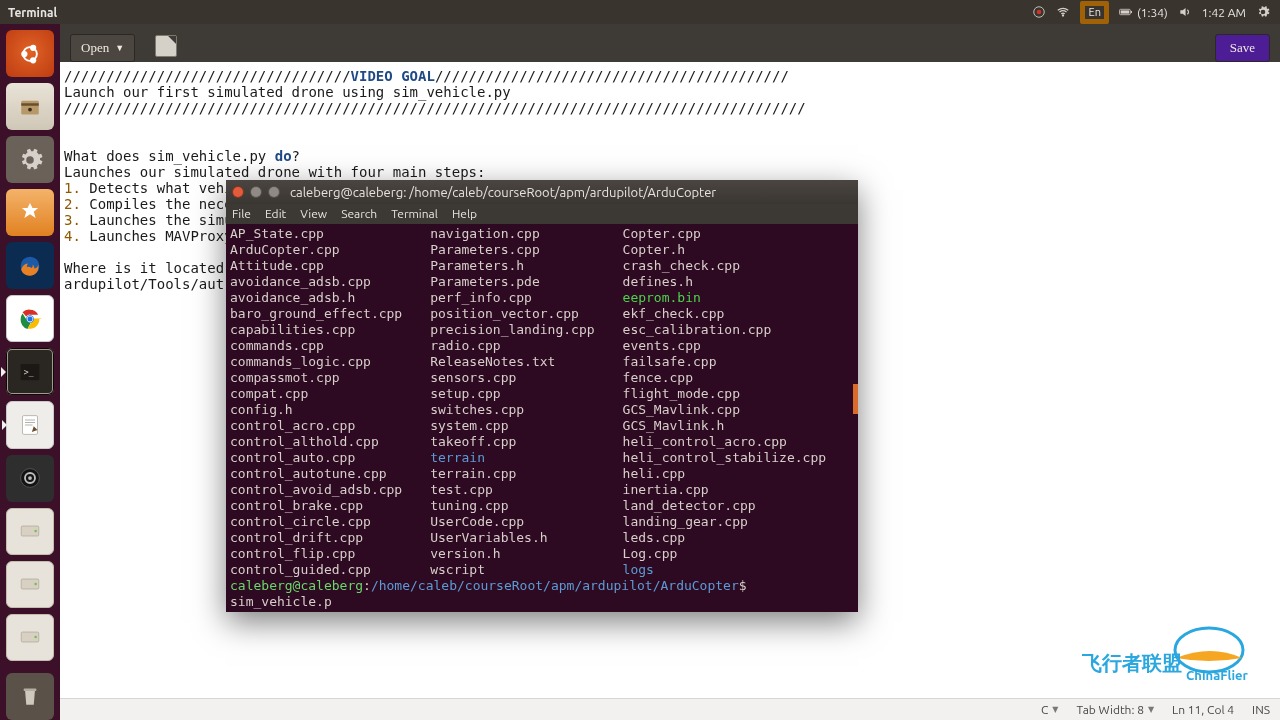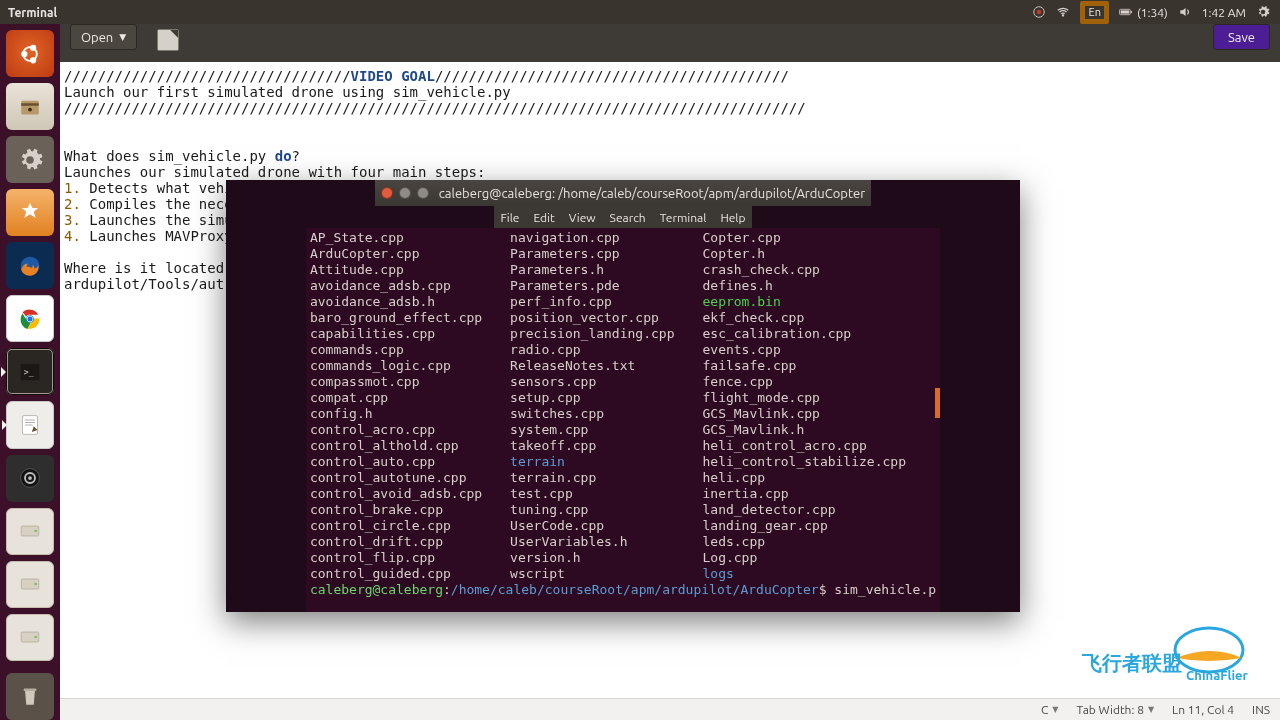--- a/index.html
+++ b/index.html
@@ -23,38 +23,38 @@
   .launcher .chrome { background: #ffffff; border: 1px solid #c9c9c9; }
   .launcher .terminal { background: #2a2723; box-shadow: 0 0 0 1px #0b0907 inset, 0 0 0 2px #a39a8d inset; }
   .launcher .gedit { background: #efedea; border: 1px solid #c9c9c9; }
   .launcher .obs { background: #2e2e2e; }
   .launcher .disk { background: #e7e3db; border: 1px solid #c4bdae; }
   .launcher .trash { background: #5a5249; }
   .launcher .running-pip { position: absolute; left: -5px; top: 50%; transform: translateY(-50%); width: 0; height: 0; border-top: 5px solid transparent; border-bottom: 5px solid transparent; border-left: 5px solid #f2f1f0; }
   .launcher svg { width: 30px; height: 30px; display:block; }
   .launcher .trash-spacer { flex:1; }
   
-  .gedit-toolbar { position: absolute; top: 24px; left: 60px; right: 0; height: 38px; background: #3e3a36; color: #eee9e4; display: flex; align-items: flex-start; font-size: 13px; }
+  .gedit-toolbar { position: absolute; top: 24px; left: 60px; right: 0; height: 38px; background: #3e3a36; color: #eee9e4; display: flex; align-items: flex-end; font-size: 13px; font-family: Liberation Serif, serif; }
   .gedit-toolbar .btn { display: flex; align-items: center; gap: 6px; padding: 5px 10px; border: 1px solid #2b2824; border-radius: 3px; background: #4b4640; margin-left: 10px; }
   .gedit-toolbar .btn-flat { border: none; background: transparent; margin-left: 6px; padding: 5px 6px; }
   .gedit-toolbar .spacer { flex: 1; }
   .gedit-toolbar .save-btn { margin-right: 10px; padding: 5px 14px; border: 1px solid #2b2824; border-radius: 3px; background: #4c1d95; }
   .gedit-toolbar .doc-icon { width: 22px; height: 22px; background:#d6d1c8; border:1px solid #7f786d; border-radius:2px; position:relative; margin-left:8px; }
   .gedit-toolbar .doc-icon::after { content:""; position:absolute; right:0; top:0; width:8px; height:8px; background:#3e3a36; clip-path: polygon(0 0, 100% 0, 100% 100%); }
   
   .gedit-area { position: absolute; top: 62px; left: 60px; right: 0; bottom: 22px; background: #ffffff; color: #1a1a1a; font-family: "DejaVu Sans Mono","Ubuntu Mono", monospace; font-size: 14px; line-height: 16px; padding: 6px 4px; white-space: pre; overflow: hidden; }
   .gedit-area .kw-blue { color: #204a87; font-weight: bold; }
   .gedit-area .kw-num { color: #8f5902; }
   
   .status-bar { position: absolute; left: 60px; right: 0; bottom: 0; height: 22px; background: #f2f1f0; border-top: 1px solid #d9d6d2; font-size: 12px; color: #4a4641; display: flex; align-items: center; padding: 0 10px; }
   .status-bar .spacer { flex: 1; }
   .status-bar .sb-item { margin-left: 18px; display: flex; align-items: center; gap: 4px; }
   .status-bar .dropdown-triangle { font-size: 8px; opacity:.7; }
   
-  .term-window { position: absolute; left: 226px; top: 180px; width: 794px; height: 432px; background: #1e0a18; color: #d7cfc9; box-shadow: 0 10px 30px rgba(0,0,0,0.5); display:flex; flex-direction:column;align-items:center; }
+  .term-window { position: absolute; left: 226px; top: 180px; width: 632px; height: 432px; background: #1e0a18; color: #d7cfc9; box-shadow: 0 10px 30px rgba(0,0,0,0.5); display:flex; flex-direction:column; }
   .term-titlebar { height: 26px; background: linear-gradient(#4a4540,#3a3631); display: flex; align-items: center; font-size: 13px; color: #e8e3de; padding: 0 6px; gap:6px; }
   .term-titlebar .dot { width: 12px; height: 12px; border-radius: 50%; display:inline-block; border:1px solid rgba(0,0,0,.4); }
   .term-titlebar .dot.close { background: #e25b3b; }
   .term-titlebar .dot.min { background: #8f8a83; }
   .term-titlebar .dot.max { background: #8f8a83; }
   .term-menubar { height: 22px; background: #3c3833; display: flex; align-items: center; font-size: 12px; color: #e8e3de; padding: 0 6px; gap: 14px; }
   .term-body { flex:1; background:#2d0a22; font-family: "DejaVu Sans Mono","Ubuntu Mono", monospace; font-size: 13px; line-height: 16px; padding: 2px 4px; position:relative; }
   .term-body .scrollbar-hint { position:absolute; top:160px; right:0; width:5px; height:30px; background:#d96b2b; }
   .file-cols { display:flex; gap: 28px; }
   .file-cols .col { display:flex; flex-direction:column; }

